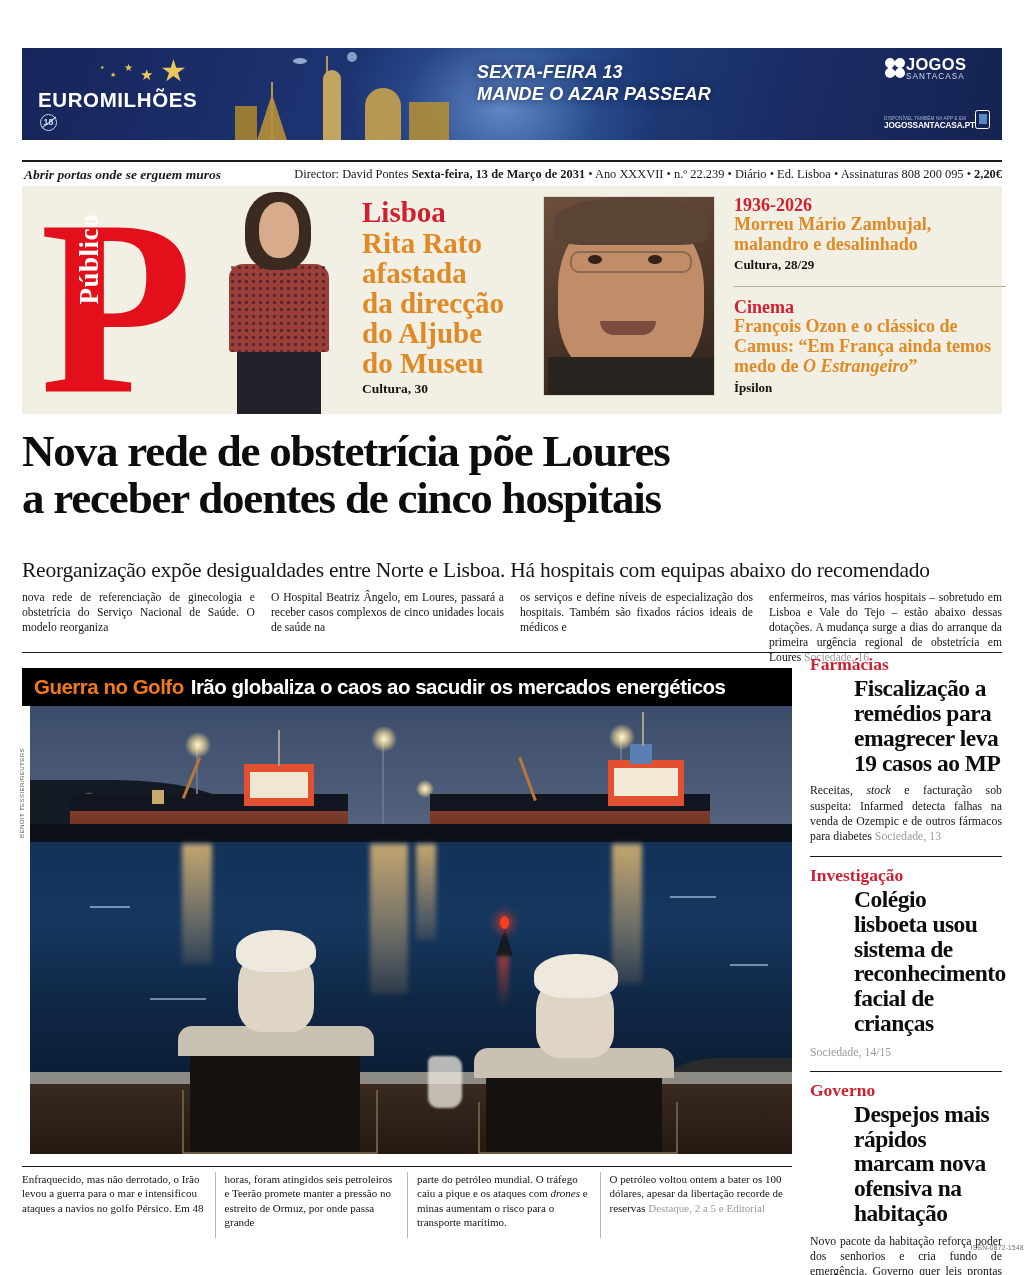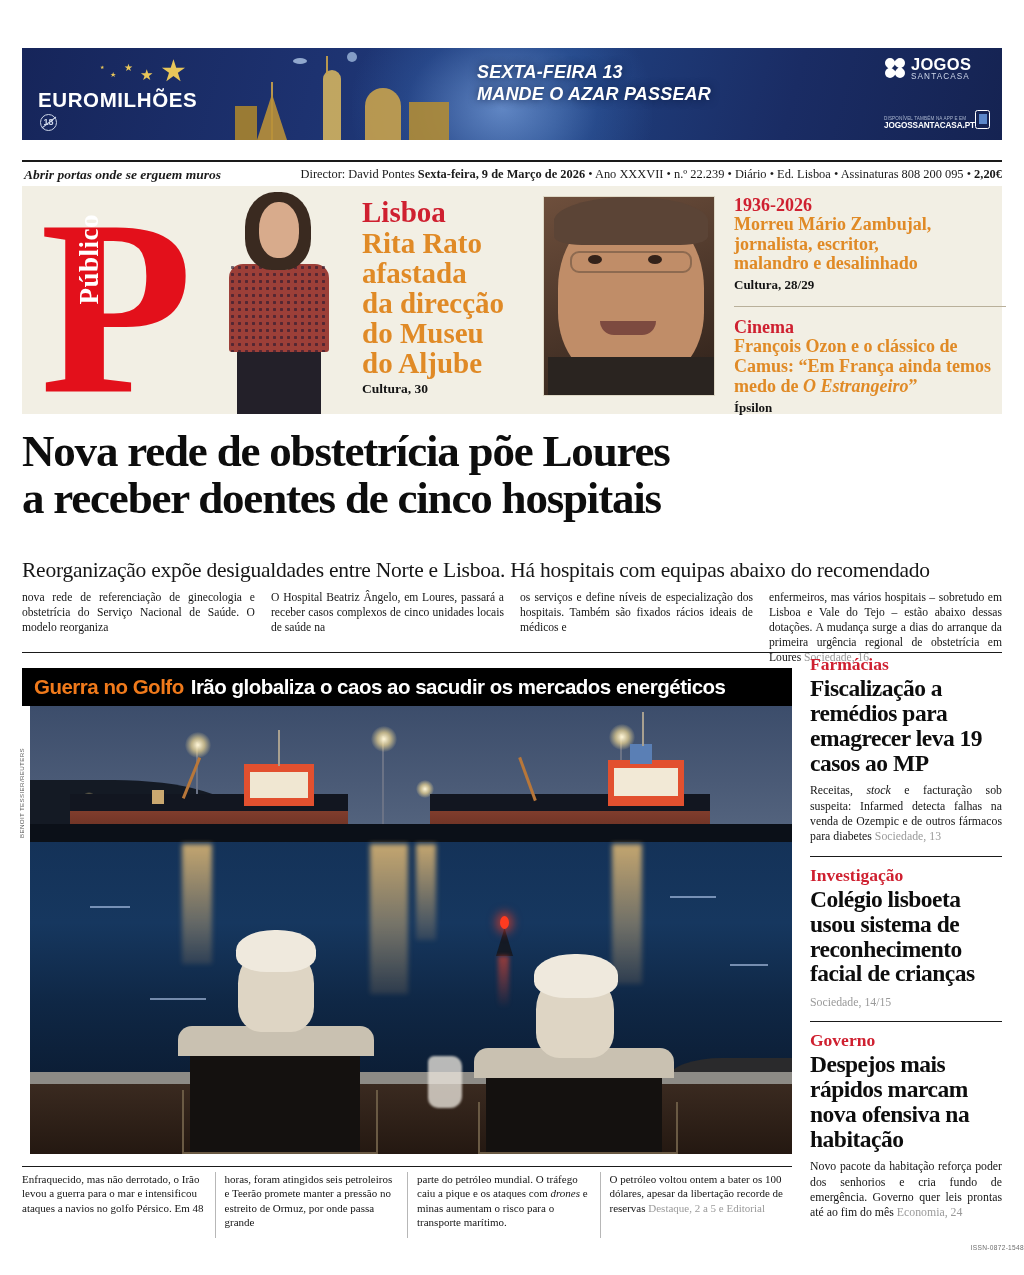--- a/index.html
+++ b/index.html
@@ -44,21 +44,21 @@
   }
   .ad-skyline { position: absolute; left: 205px; top: 0; width: 250px; height: 92px; overflow: hidden; }
   .sky-el { position: absolute; background: #c9a24a; opacity: .9; }
   .ad-center {
     position: absolute; left: 455px; top: 14px; width: 420px; text-align: left;
     color: #fff; font-family: "Liberation Sans", sans-serif; font-weight: 700;
     font-style: italic; font-size: 18px; line-height: 1.22; letter-spacing: .2px;
     text-shadow: 0 0 9px rgba(10,25,60,.85);
   }
   .ad-right { position: absolute; right: 8px; top: 8px; width: 110px; height: 78px; }
-  .jogos-row { display:flex; align-items:center; gap:5px; }
+  .jogos-row { display:flex; align-items:center; }
   .clover { width: 22px; height: 22px; position: relative; }
   .clover i {
     position: absolute; width: 10px; height: 10px; background: #fff; border-radius: 50% 50% 50% 0;
   }
   .jogos-txt { color:#fff; font-family:"Liberation Sans",sans-serif; line-height:1; }
   .jogos-txt b { font-size: 16.5px; letter-spacing: .3px; display:block; font-weight:700; }
   .jogos-txt s { font-size: 8.2px; letter-spacing: 1.1px; text-decoration:none; display:block; color:#cfd8ea; }
   .app-block { position:absolute; left:0; bottom:4px; width:110px; }
   .app-small { color:#aab6cf; font-size:4.6px; font-family:"Liberation Sans",sans-serif; letter-spacing:.15px; }
   .app-url { color:#fff; font-size:8.2px; font-weight:700; font-family:"Liberation Sans",sans-serif; letter-spacing:-.1px; }
@@ -211,21 +211,21 @@
     color:#141414; padding:0 9px; border-left:1px solid #b7b7b7;
   }
   .cap-col:first-child { border-left:none; padding-left:0; }
 
   
   .sidebar { position:absolute; left:810px; top:655px; width:192px; }
   .sb-item { position:relative; }
   .sb-kicker { color:#cf2030; font-weight:700; font-size:17.5px; font-family:"Liberation Serif",serif; line-height:1.1;}
   .sb-head {
     color:#0d0d0d; font-weight:700; font-size:23.5px; line-height:1.055;
-    font-family:"Liberation Serif",serif; letter-spacing:-.5px; margin-top:2px;
+    font-family:"Liberation Serif",serif; letter-spacing:-.5px; margin-top:2px;margin-left:44px;
   }
   .sb-body {
     font-size:11.8px; line-height:1.30; color:#141414; margin-top:8px;
     font-family:"Liberation Serif",serif; text-align:justify;
   }
   .sb-ref-only { font-size:11.8px; color:#9a9a9a; margin-top:9px; font-family:"Liberation Serif",serif;}
   .sb-rule { border-top:1.3px solid #1a1a1a; margin:11px 0 9px 0; }
   .issn {
     position:absolute; right:0; top:1244px; font-size:6.6px; color:#6d6d6d;
     font-family:"Liberation Sans",sans-serif; letter-spacing:.3px;
@@ -286,21 +286,21 @@
         <div class="app-url">JOGOSSANTACASA.PT</div>
         <div class="app-icon"></div>
       </div>
     </div>
   </div>
 
   <div class="info-line">
     <div class="slogan">Abrir portas onde se erguem muros</div>
     <div class="info-right">
       <span>Director: David Pontes</span>
-      <b>Sexta-feira, 9 de Março de 2026</b>
+      <b>Sexta-feira, 13 de Março de 2031</b>
       <span>•</span>
       <span>Ano XXXVII</span>
       <span>•</span>
       <span>n.º 22.239</span>
       <span>•</span>
       <span>Diário</span>
       <span>•</span>
       <span>Ed. Lisboa</span>
       <span>•</span>
       <span>Assinaturas 808 200 095</span>
@@ -324,43 +324,42 @@
       <div class="wp-hair"></div>
       <div class="wp-face"></div>
     </div>
 
     <div class="teaser-lisboa">
       <div class="t-kicker">Lisboa</div>
       <div class="t-head-o">
         <div>Rita Rato</div>
         <div>afastada</div>
         <div>da direcção</div>
+        <div>do Aljube</div>
         <div>do Museu</div>
-        <div>do Aljube</div>
       </div>
       <div class="t-ref">Cultura, 30</div>
     </div>
 
     <div class="zamb-photo">
       <div class="zp-bg"></div>
       <div class="zp-head"></div>
       <div class="zp-hair"></div>
       <div class="zp-glass"></div>
       <div class="zp-eyeL"></div>
       <div class="zp-eyeR"></div>
       <div class="zp-mouth"></div>
       <div class="zp-shirt"></div>
     </div>
 
     <div class="teaser-right">
       <div>
         <div class="tr-kicker">1936-2026</div>
         <div class="tr-head">
           <div>Morreu Mário Zambujal,</div>
-          <div>jornalista, escritor,</div>
           <div>malandro e desalinhado</div>
         </div>
         <div class="tr-ref">Cultura, 28/29</div>
       </div>
       <div class="tr-rule"></div>
       <div>
         <div class="tr-kicker">Cinema</div>
         <div class="tr-head"><span>François Ozon e o clássico de Camus: “Em França ainda temos medo de </span><i>O Estrangeiro</i><span>”</span></div>
         <div class="tr-ref">Ípsilon</div>
       </div>

